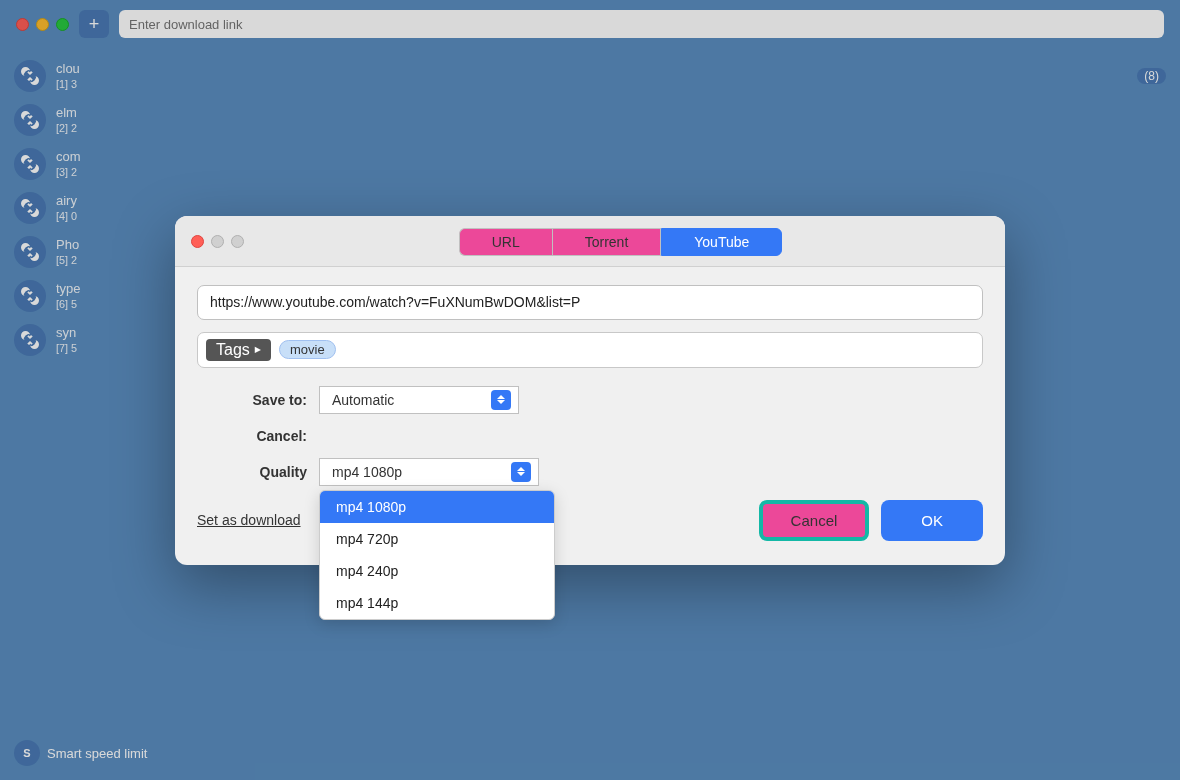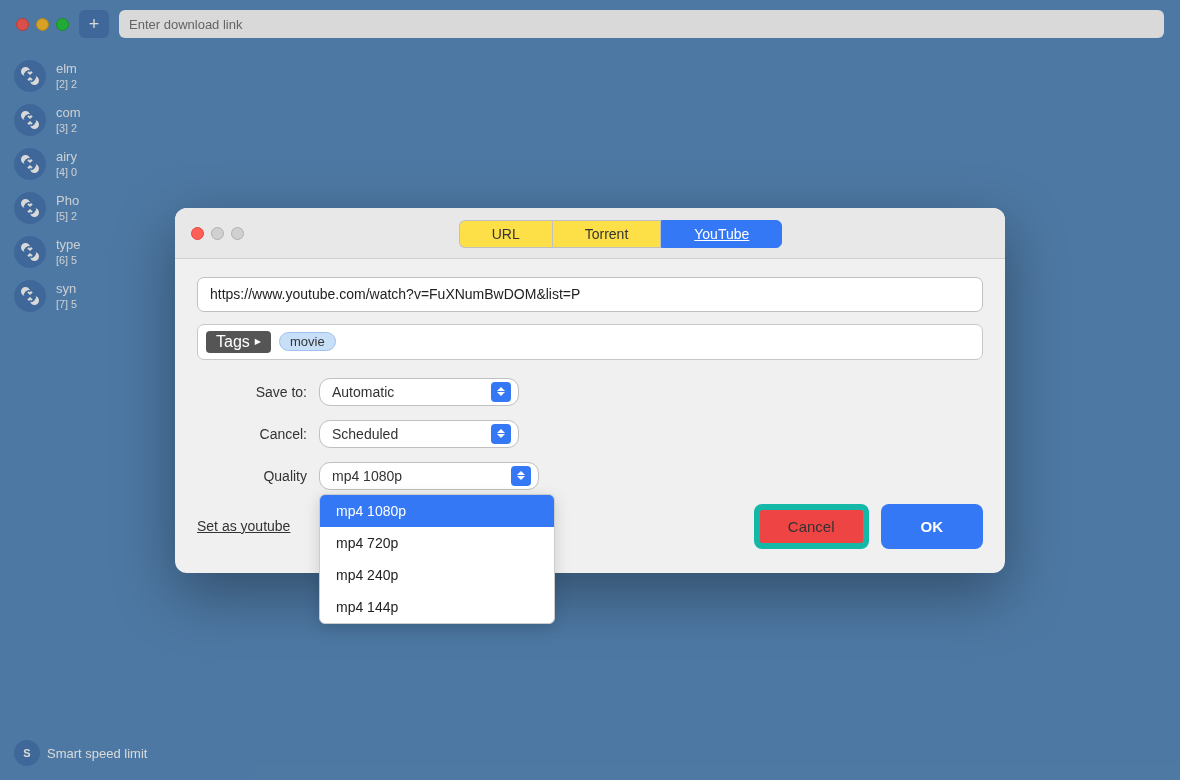--- a/index.html
+++ b/index.html
@@ -185,27 +185,27 @@
       flex: 1;
       justify-content: center;
       gap: 0;
     }
 
     .tab {
       padding: 5px 32px;
       font-size: 14px;
       border: 1px solid #c0c0c0;
       cursor: pointer;
-      background: #fde047;
+      background: #ec4899;
       color: #333;
       font-weight: 400;
     }
 
     .tab:first-child { border-radius: 6px 0 0 6px; border-right: none; }
-    .tab:last-child { border-radius: 0 6px 6px 0; text-decoration: underline; }
+    .tab:last-child { border-radius: 0 6px 6px 0; }
     .tab.active {
       background: #3478f6;
       color: white;
       border-color: #3478f6;
     }
 
     .dialog-body {
       padding: 18px 22px 20px;
     }
 
@@ -264,35 +264,35 @@
     .form-row {
       display: flex;
       align-items: center;
       margin-bottom: 14px;
       gap: 12px;
     }
 
     .form-label {
       font-size: 14px;
       color: #333;
-      font-weight: 400;
+      font-weight: 700;
       width: 110px;
       text-align: right;
     }
 
     .select-wrapper {
       position: relative;
       display: inline-block;
     }
 
     .select-control {
       appearance: none;
       background: white;
       border: 1px solid #c0c0c0;
-      border-radius: 11px;
+      border-radius: 0;
       padding: 5px 34px 5px 12px;
       font-size: 14px;
       color: #333;
       min-width: 200px;
       cursor: pointer;
       outline: none;
     }
 
     .select-arrow {
       position: absolute;
@@ -365,36 +365,36 @@
       background: none;
       border: none;
     }
 
     .footer-btns {
       display: flex;
       gap: 12px;
     }
 
     .btn-cancel {
-      background: #ef4444;
-      border: 6px solid #14b8a6;
+      background: #ec4899;
+      border: 4px solid #14b8a6;
       border-radius: 8px;
       padding: 8px 28px;
       font-size: 15px;
       cursor: pointer;
       color: #333;
     }
 
     .btn-ok {
       background: #3478f6;
       border: none;
       border-radius: 8px;
       padding: 8px 40px;
       font-size: 15px;
-      font-weight: 700;
+      font-weight: 400;
       cursor: pointer;
       color: white;
     }
 
     
     .quality-dropdown {
       position: absolute;
       background: white;
       border: 1px solid #ccc;
       border-radius: 6px;
@@ -435,20 +435,30 @@
   </div>
 
   <div class="sidebar-list">
     <div class="sidebar-item">
       <div class="sidebar-icon">
         <svg viewBox="0 0 20 20" fill="white">
             <path d="M10 3a7 7 0 0 0-7 7h2a5 5 0 1 1 5-5v1.17l-1.59-1.58L7 5.99 10 9l3-3-1.41-1.41L10 5.17V3z"></path>
             <path d="M10 17a7 7 0 0 0 7-7h-2a5 5 0 1 1-5 5v-1.17l1.59 1.58L13 14.01 10 11l-3 3 1.41 1.41L10 14.83V17z"></path>
           </svg>
       </div>
+      <span class="sidebar-text">clou<br><small>[1] 3</small></span>
+      <span class="badge">(8)</span>
+    </div>
+    <div class="sidebar-item">
+      <div class="sidebar-icon">
+        <svg viewBox="0 0 20 20" fill="white">
+            <path d="M10 3a7 7 0 0 0-7 7h2a5 5 0 1 1 5-5v1.17l-1.59-1.58L7 5.99 10 9l3-3-1.41-1.41L10 5.17V3z"></path>
+            <path d="M10 17a7 7 0 0 0 7-7h-2a5 5 0 1 1-5 5v-1.17l1.59 1.58L13 14.01 10 11l-3 3 1.41 1.41L10 14.83V17z"></path>
+          </svg>
+      </div>
       <span class="sidebar-text">elm<br><small>[2] 2</small></span>
     </div>
     <div class="sidebar-item">
       <div class="sidebar-icon">
         <svg viewBox="0 0 20 20" fill="white">
             <path d="M10 3a7 7 0 0 0-7 7h2a5 5 0 1 1 5-5v1.17l-1.59-1.58L7 5.99 10 9l3-3-1.41-1.41L10 5.17V3z"></path>
             <path d="M10 17a7 7 0 0 0 7-7h-2a5 5 0 1 1-5 5v-1.17l1.59 1.58L13 14.01 10 11l-3 3 1.41 1.41L10 14.83V17z"></path>
           </svg>
       </div>
       <span class="sidebar-text">com<br><small>[3] 2</small></span>
@@ -530,26 +540,20 @@
           <select class="select-control">
             <option>Automatic</option>
           </select>
           <div class="select-arrow"></div>
         </div>
       </div>
 
       
       <div class="form-row">
         <label class="form-label">Cancel:</label>
-        <div class="select-wrapper">
-          <select class="select-control">
-            <option>Scheduled</option>
-          </select>
-          <div class="select-arrow"></div>
-        </div>
       </div>
 
       
       <div class="form-row quality-row-container">
         <label class="form-label">Quality</label>
         <div class="select-wrapper" style="position:relative;">
           <select class="select-control" style="min-width:220px;">
             <option selected="">mp4 1080p</option>
           </select>
           <div class="select-arrow"></div>
@@ -560,21 +564,21 @@
             <div class="dropdown-item">mp4 240p</div>
             <div class="dropdown-item">mp4 144p</div>
           </div>
         </div>
       </div>
 
       
 
       
       <div class="dialog-footer">
-        <button class="set-default-link">Set as youtube</button>
+        <button class="set-default-link">Set as download</button>
         <div class="footer-btns">
           <button class="btn-cancel">Cancel</button>
           <button class="btn-ok">OK</button>
         </div>
       </div>
     </div>
   </div>
 </div>
 
 </body></html>

